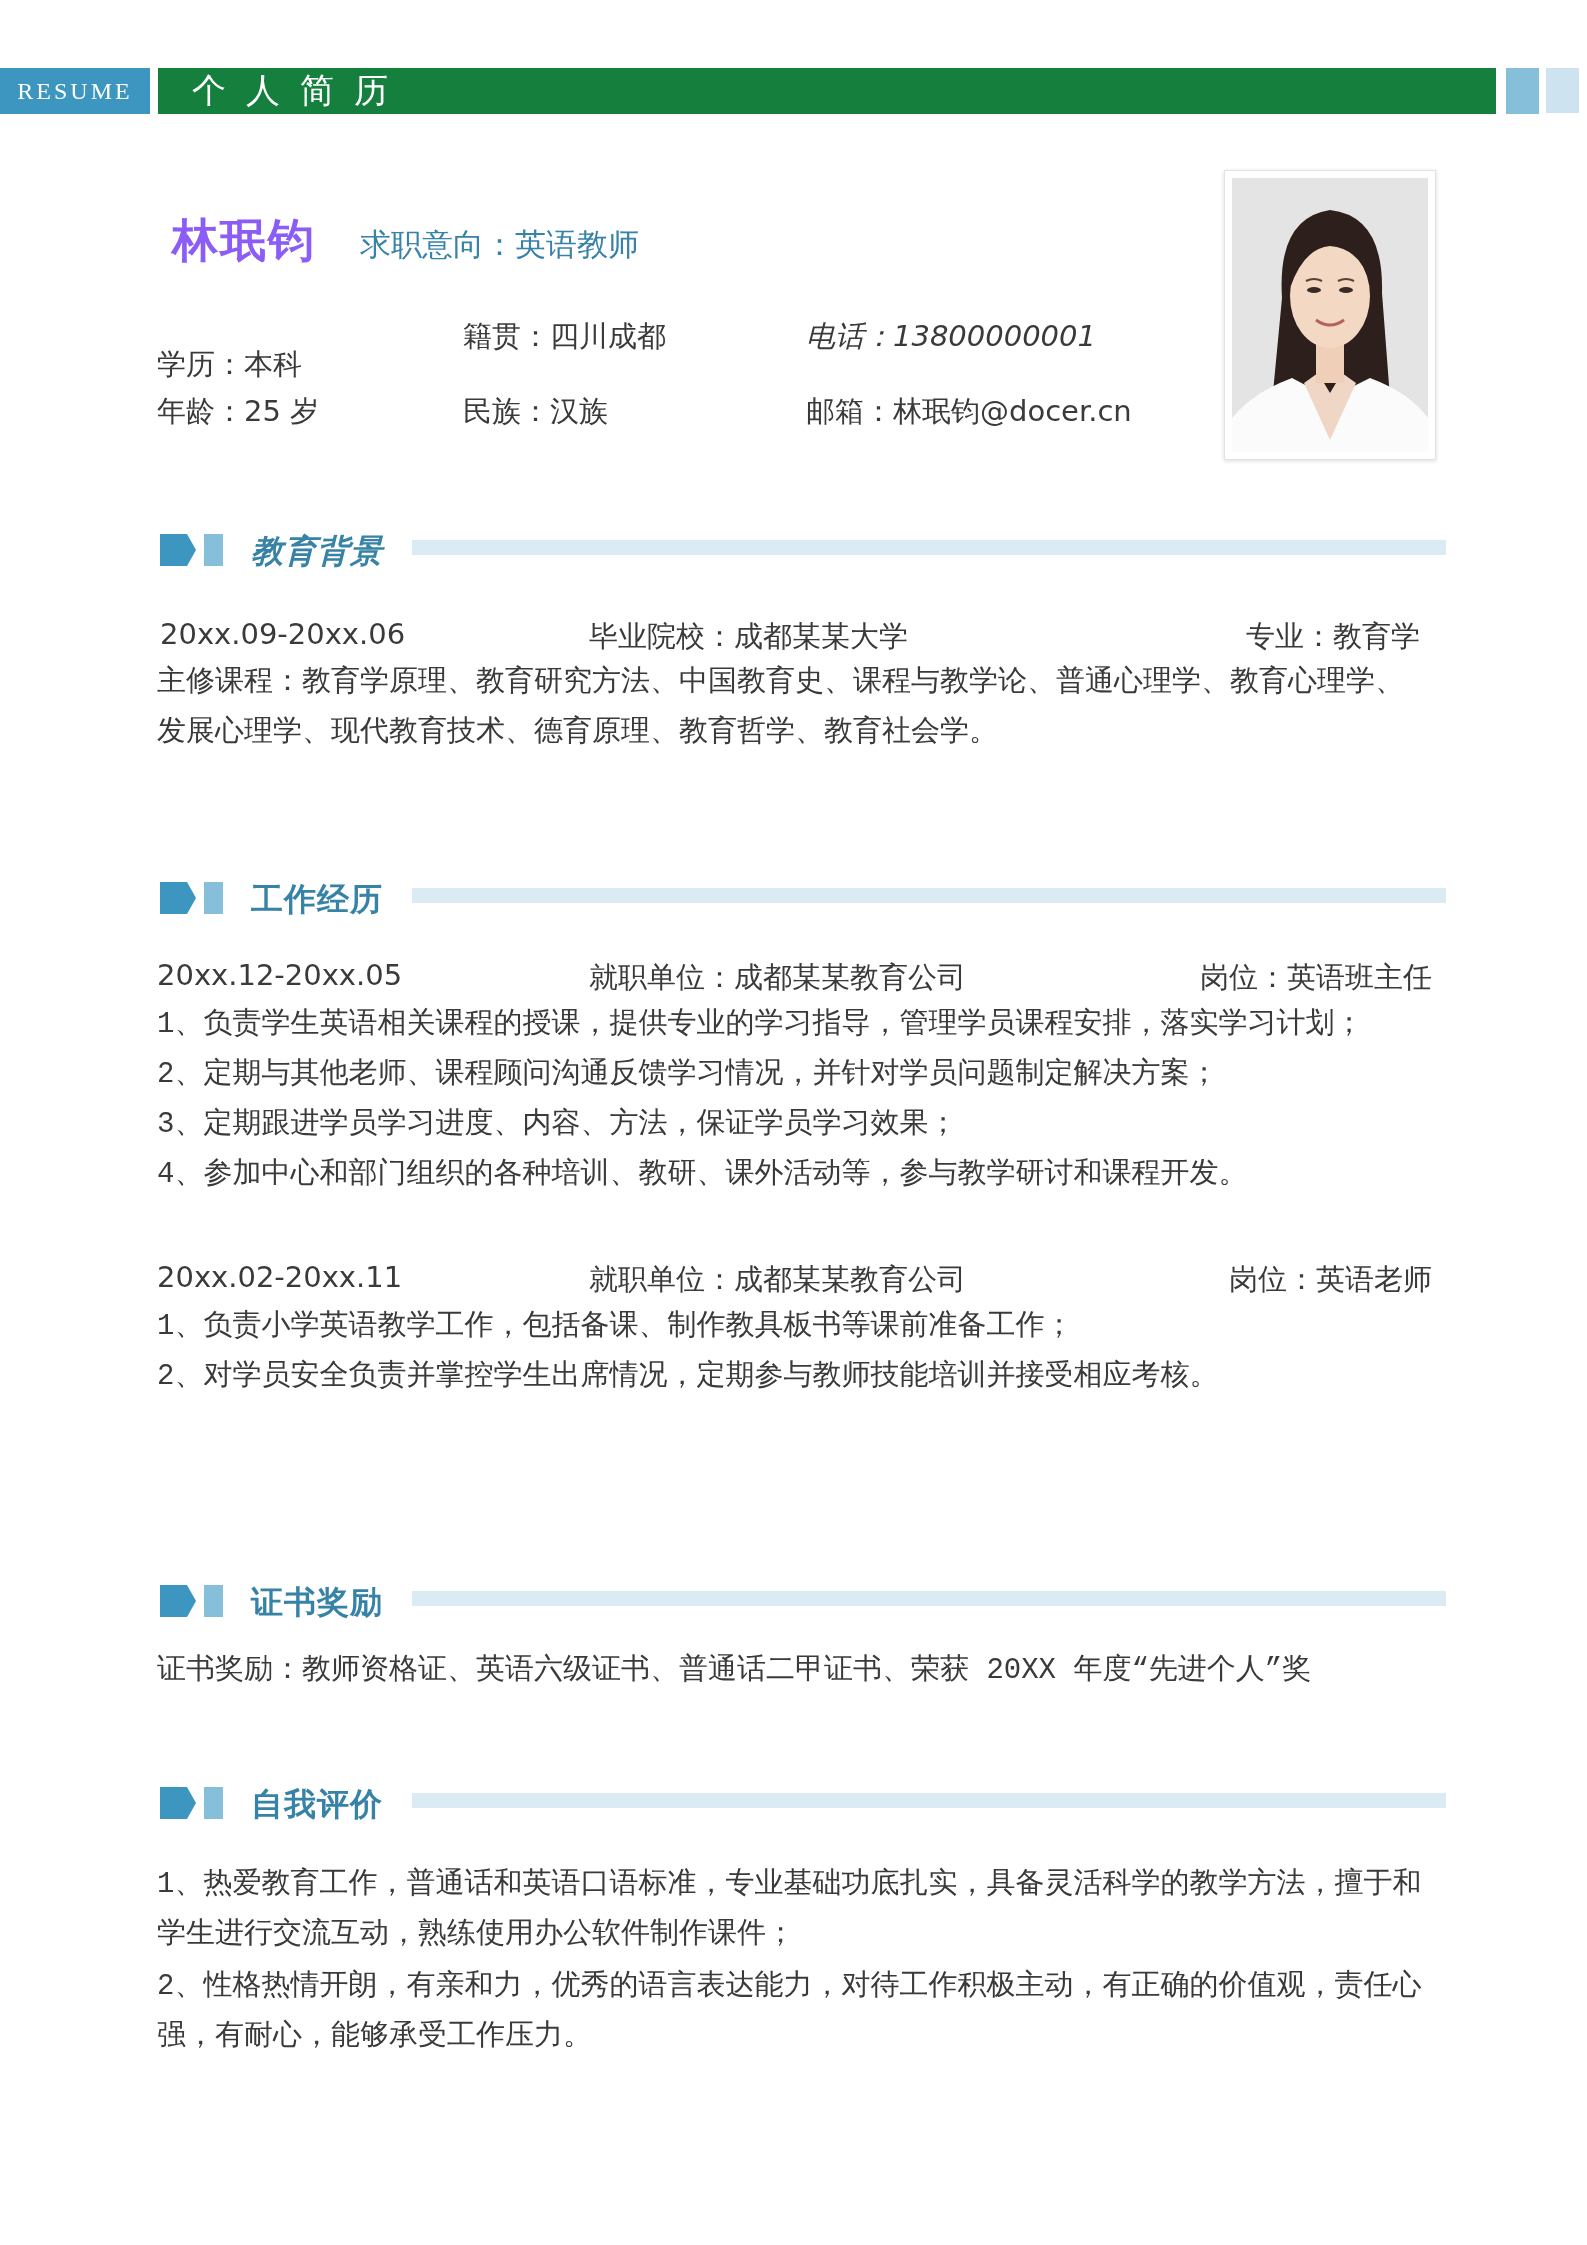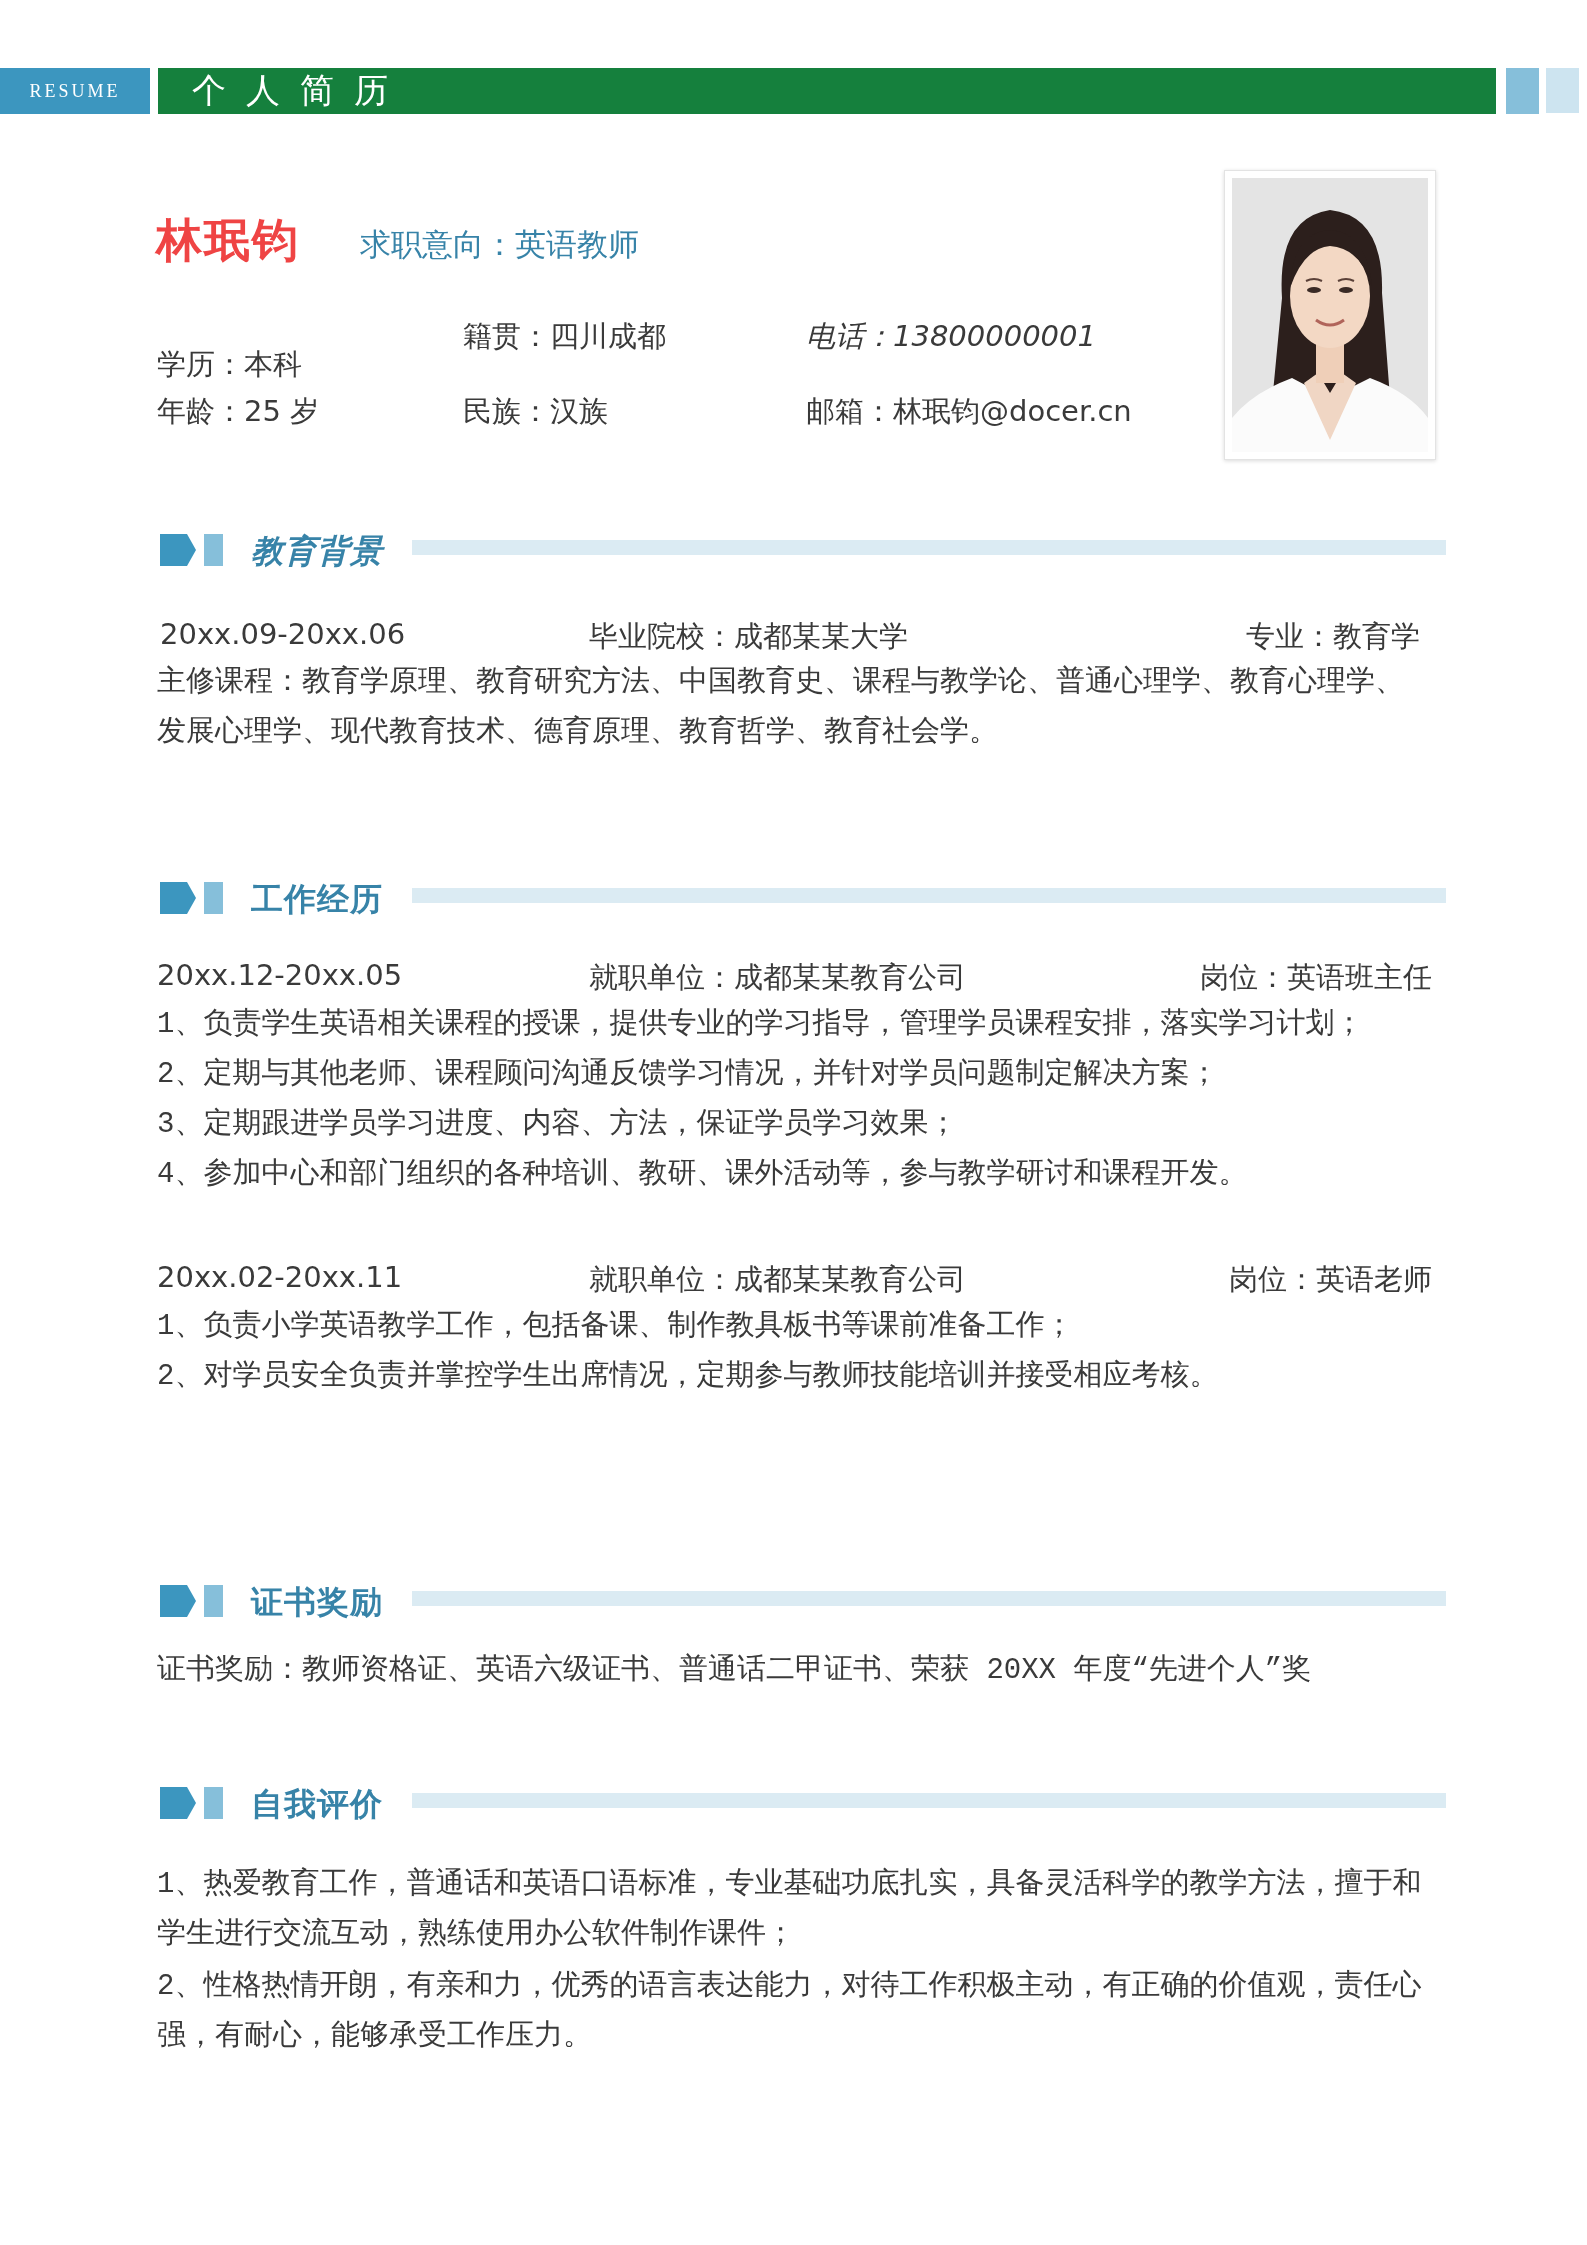--- a/index.html
+++ b/index.html
@@ -2,30 +2,30 @@
 <html><head>
 <meta charset="utf-8">
 <style>
   * { margin: 0; padding: 0; box-sizing: border-box; }
   html, body { width: 1587px; height: 2245px; background: #ffffff; overflow: hidden; }
   body { position: relative; font-family: "DejaVu Sans", "Liberation Sans", sans-serif; color: #3a3a3a; }
 
   
   .top-bar { position: absolute; top: 68px; height: 46px; }
   .resume-tag { left: 0; width: 150px; background: #3c96bf; color: #fff;
-    font-family: "Liberation Serif", "DejaVu Serif", serif; font-size: 18px; letter-spacing: 3px;
+    font-family: "Liberation Serif", "DejaVu Serif", serif; font-size: 24px; letter-spacing: 3px;
     display: flex; align-items: center; justify-content: center; }
   .title-bar { left: 158px; width: 1338px; background: #15803d; color: #fff;
     font-family: "DejaVu Serif", "Liberation Serif", serif; font-size: 34px; letter-spacing: 20px;
     display: flex; align-items: center; padding-left: 34px; }
   .deco-1 { left: 1506px; width: 33px; background: #86bfda; }
   .deco-2 { left: 1546px; width: 33px; height: 45px; background: #cde4f0; }
 
   
-  .name { position: absolute; left: 156px; top: 210px; font-size: 46px; font-weight: bold; color: #ef4444; letter-spacing: 2px; }
+  .name { position: absolute; left: 172px; top: 210px; font-size: 46px; font-weight: bold; color: #8b5cf6; letter-spacing: 2px; }
   .intent { position: absolute; left: 360px; top: 224px; font-size: 31px; color: #3783a8; }
   .info { position: absolute; font-size: 29px; color: #3a3a3a; white-space: nowrap; }
 
   .photo { position: absolute; left: 1224px; top: 170px; width: 212px; height: 290px;
     background: #fff; border: 1px solid #e3e3e3; box-shadow: 0 1px 4px rgba(0,0,0,0.15); padding: 7px; }
   .photo-inner { width: 100%; height: 100%; background: #e4e4e4; position: relative; overflow: hidden; }
 
   
   .section-head { position: absolute; left: 160px; width: 1286px; height: 40px; }
   .sh-arrow { position: absolute; left: 0; top: 0; width: 36px; height: 32px; background: #3c96bf;

